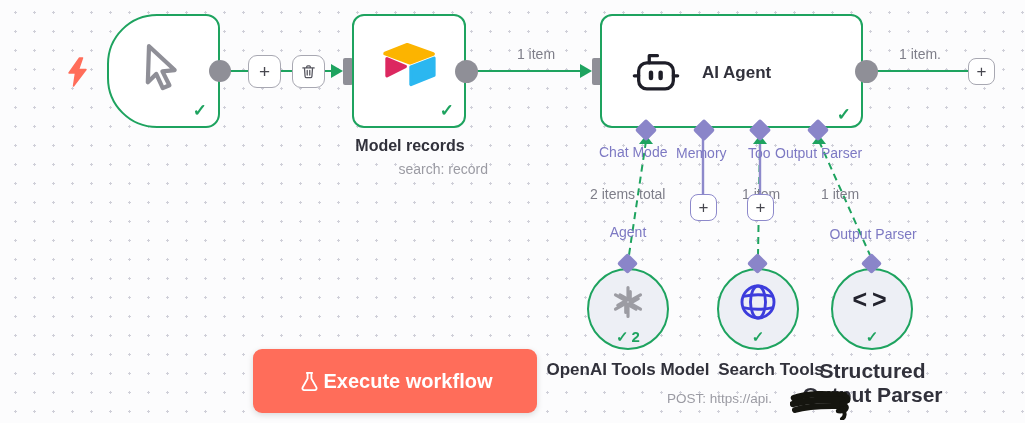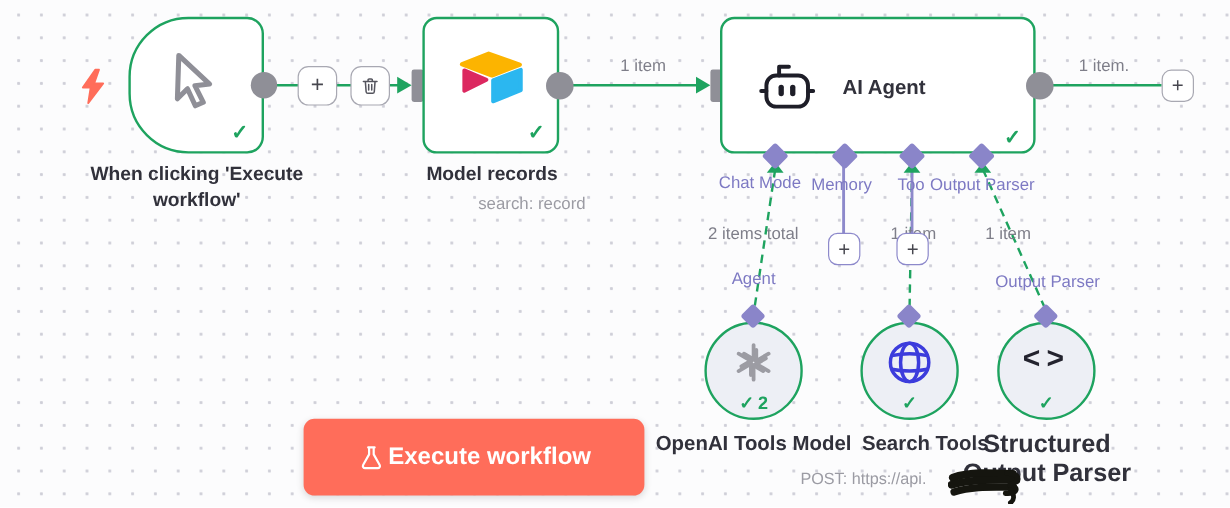--- a/index.html
+++ b/index.html
@@ -65,21 +65,20 @@
     <path d="M13.5 1 L3 16 H9.5 L7.5 29 L20 12.5 H12.5 L16.5 1 Z" fill="var(--coral)" stroke="var(--coral)" stroke-width="1.5" stroke-linejoin="round"></path>
   </svg>
 
   <div class="node node-trigger" style="left:107px;top:14px;width:113px;height:114px;">
     <svg width="56" height="56" viewBox="0 0 48 48" style="position:absolute;left:26px;top:22px;" fill="none" stroke="var(--gray)" stroke-width="3.6" stroke-linejoin="round" stroke-linecap="round">
       <path d="M12 7 L34 27.5 L23.5 28.6 L29.5 40.5 L23.8 43 L18.2 30.8 L11 38 Z"></path>
     </svg>
     <span class="check" style="right:11px;bottom:7px;">✓</span>
   </div>
   <div class="port-circle" style="left:209px;top:60px;"></div>
-  <div class="title" style="left:54px;top:135px;width:220px;">When clicking 'Execute workflow'</div>
 
   <button class="btn" style="left:248px;top:55px;width:33px;height:33px;">
       <span>+</span>
     </button>
   <button class="btn" style="left:292px;top:55px;width:33px;height:33px;">
     <svg width="17" height="17" viewBox="0 0 24 24" fill="none" stroke="#55555e" stroke-width="1.8" stroke-linecap="round">
       <path d="M4 7 H20 M9.5 7 V5.2 A1.2 1.2 0 0 1 10.7 4 H13.3 A1.2 1.2 0 0 1 14.5 5.2 V7 M6.3 7 L7.2 19 A2 2 0 0 0 9.2 20.8 H14.8 A2 2 0 0 0 16.8 19 L17.7 7 M10.2 10.5 V17 M13.8 10.5 V17"></path>
     </svg>
   </button>
 

